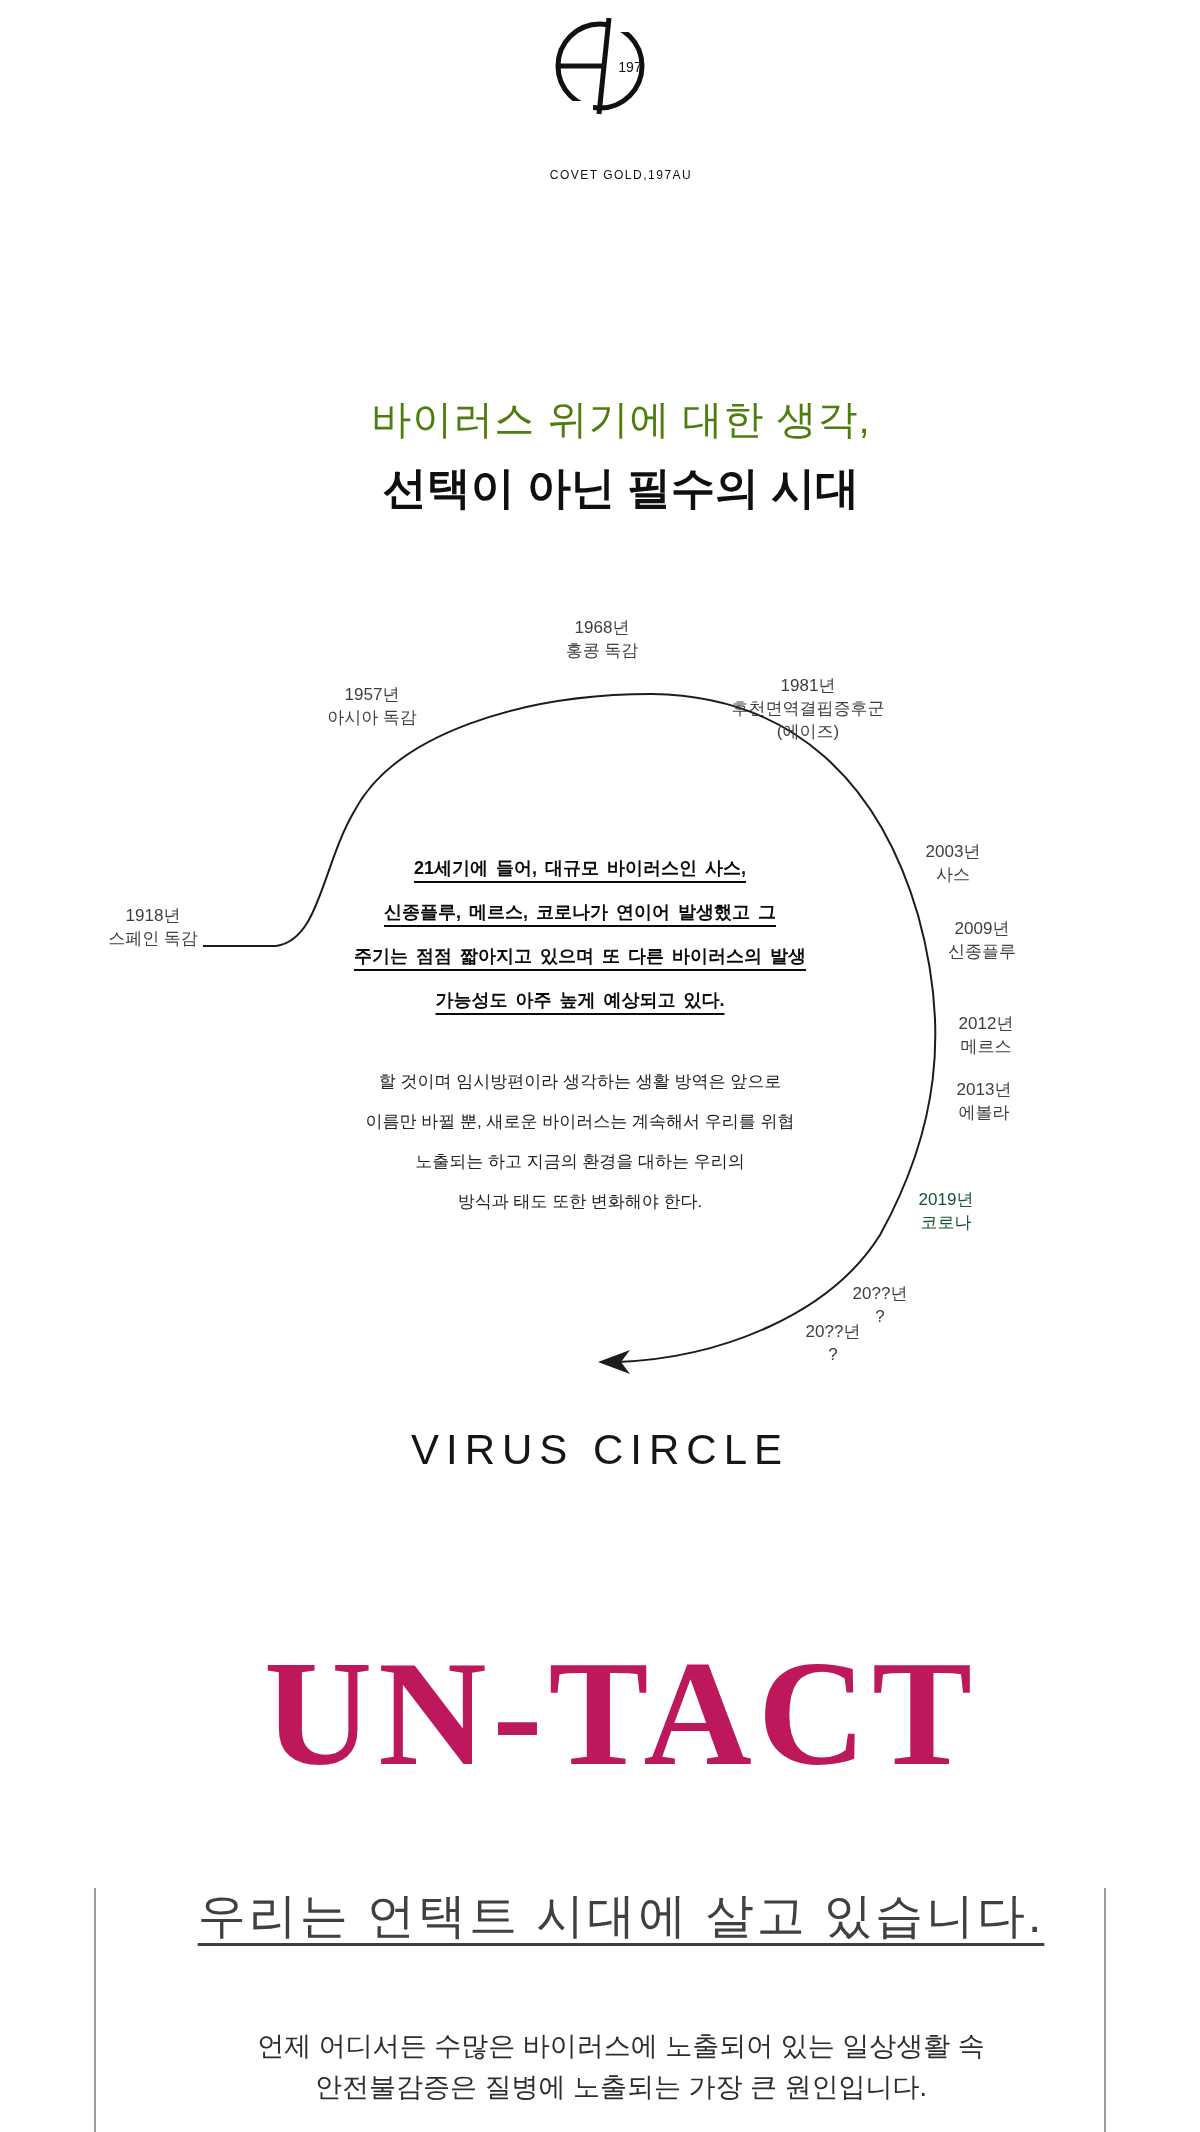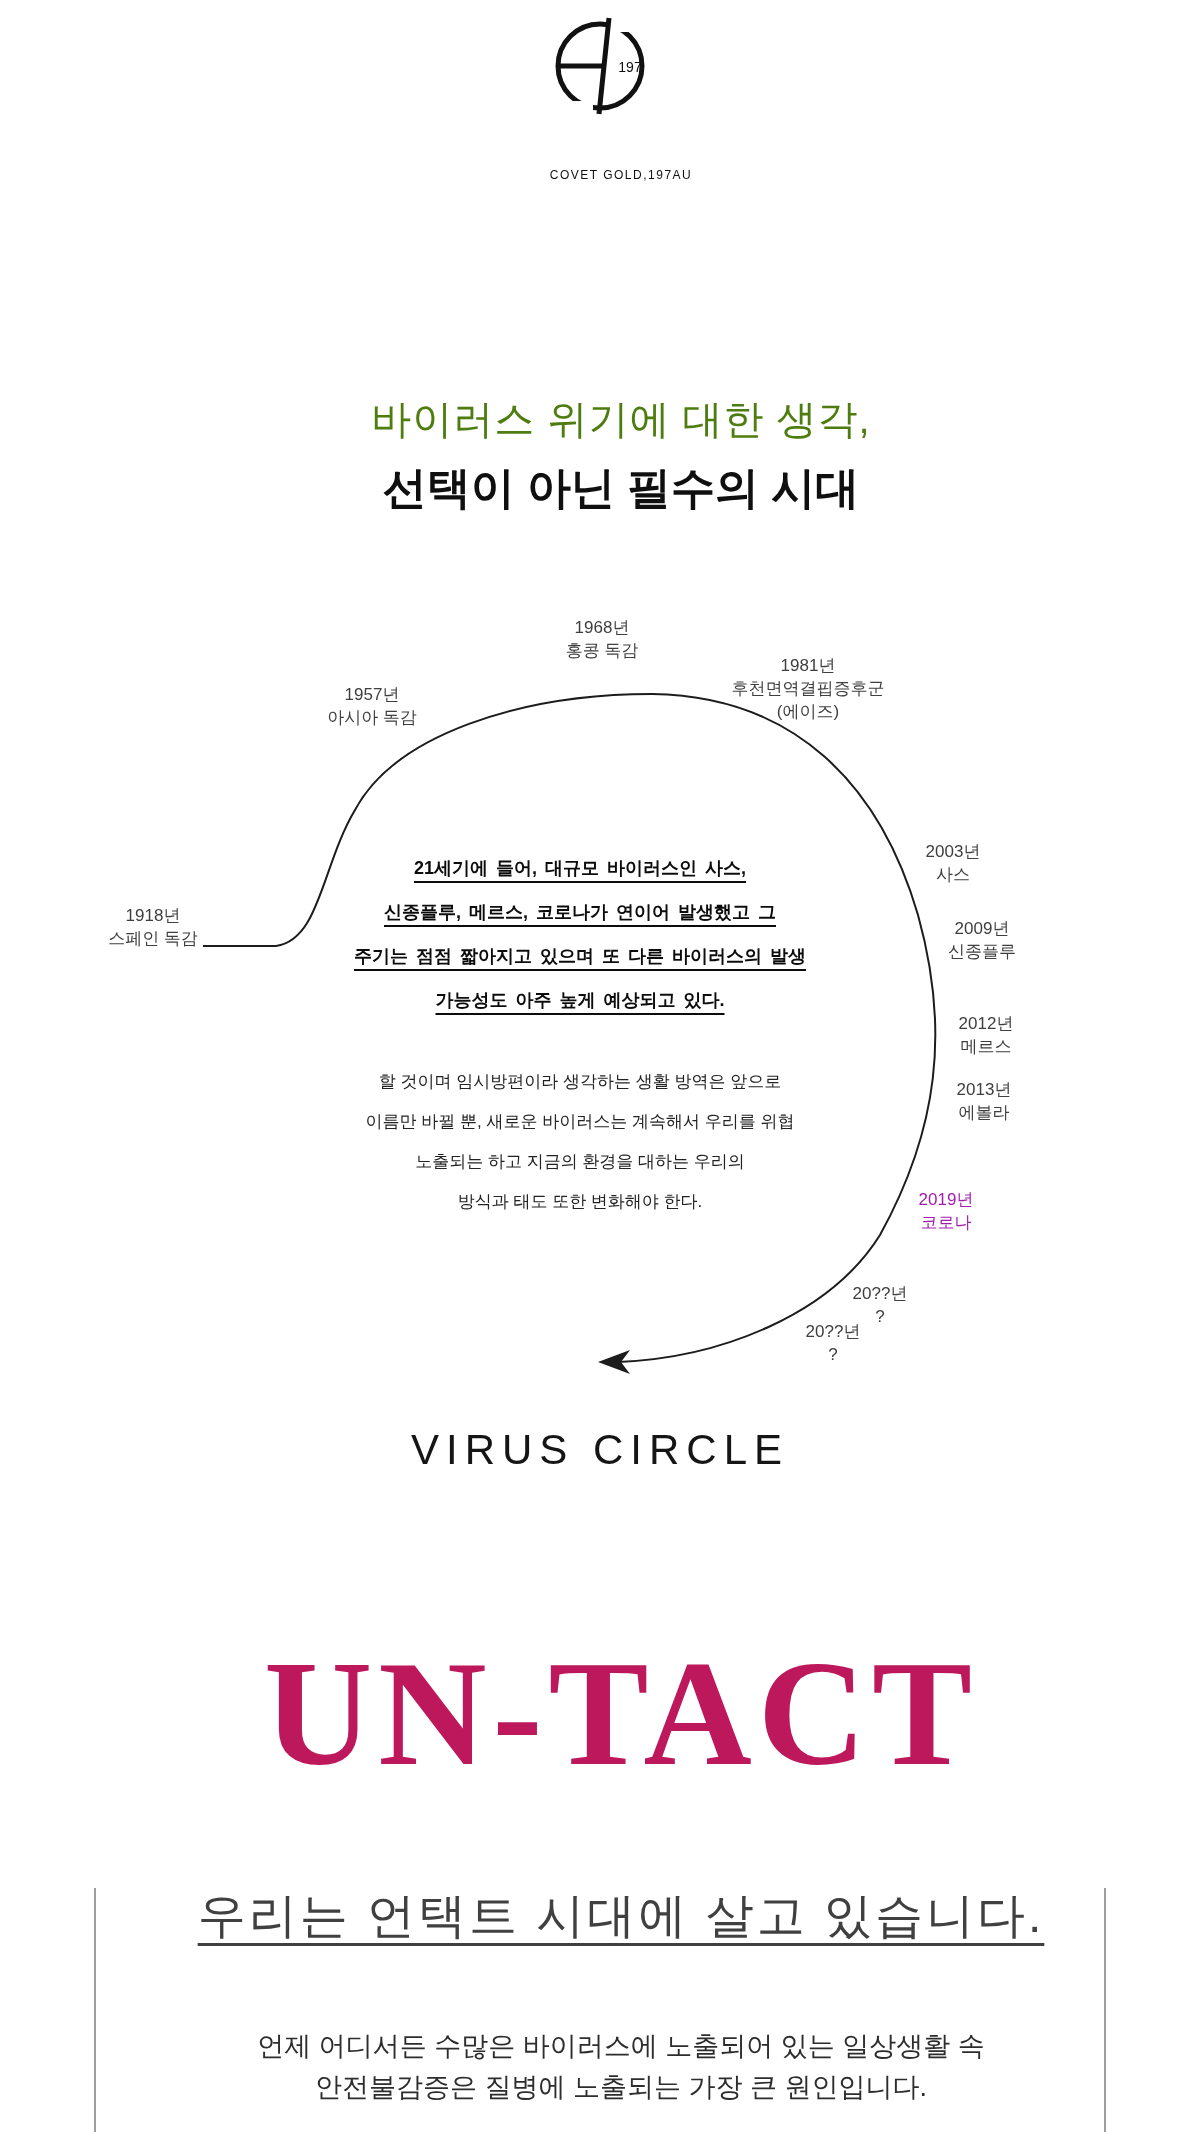--- a/index.html
+++ b/index.html
@@ -16,22 +16,22 @@
   
   .headline1{position:absolute;left:0;top:394px;width:100%;text-align:center;
              font-size:40px;line-height:50px;font-weight:normal;color:#4d7c0f;letter-spacing:1px;}
   .headline2{position:absolute;left:0;top:460px;width:100%;text-align:center;
              font-size:44px;line-height:56px;font-weight:bold;color:#0f0f0f;}
 
   
   .diagram{position:absolute;left:0;top:610px;width:1200px;height:900px;}
   .spiral{position:absolute;left:0;top:0;width:1200px;height:900px;}
   .event{position:absolute;width:160px;text-align:center;font-size:17px;line-height:23px;color:#3e3e3e;}
-  .event.wide{width:210px;}
-  .event.red{color:#a21caf;}
+  .event.wide{width:210px;margin-top:20px;}
+  .event.red{color:#14532d;}
   .emphasis{position:absolute;left:240px;top:236px;width:680px;text-align:center;
             font-size:18px;font-weight:bold;line-height:44px;color:#0c0c0c;word-spacing:3px;}
   .emphasis span{text-decoration:underline;text-decoration-thickness:2px;text-underline-offset:7px;}
   .bodytext{position:absolute;left:240px;top:452px;width:680px;text-align:center;
             font-size:17px;line-height:40px;color:#222;}
   .diagram-title{position:absolute;left:0;top:816px;width:100%;text-align:center;
                  font-size:42px;font-weight:300;letter-spacing:7px;color:#151515;}
 
   
   .untact-title{position:absolute;left:0;top:1638px;width:100%;text-align:center;

